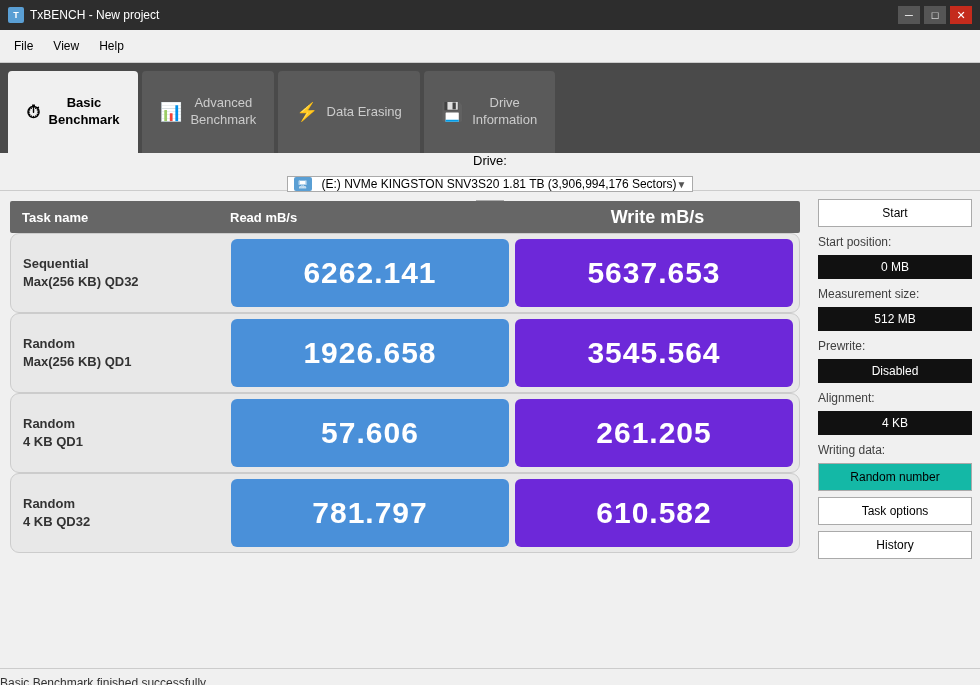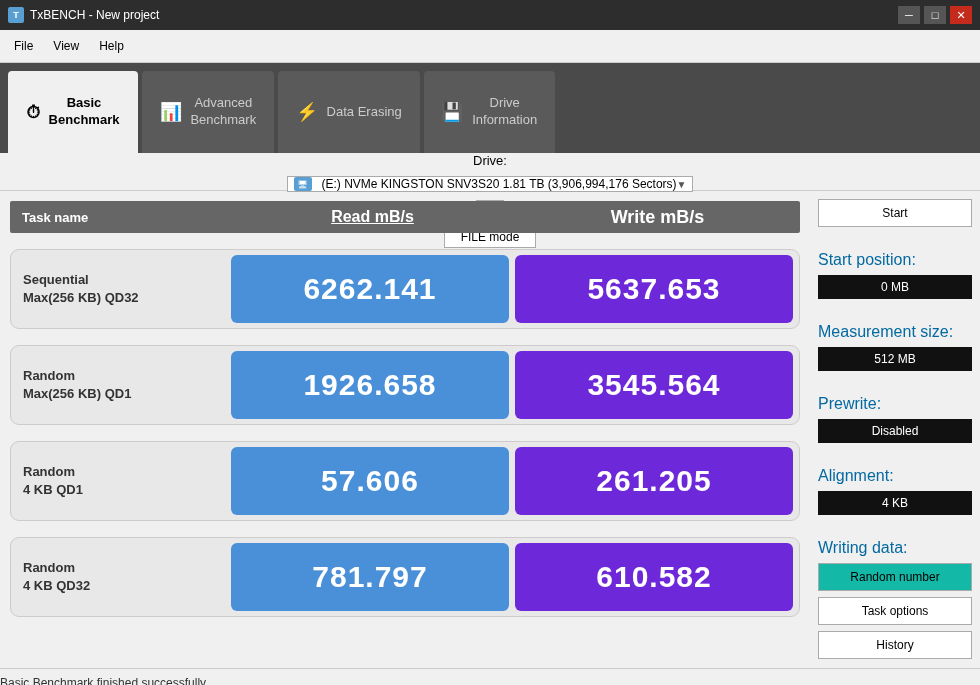--- a/index.html
+++ b/index.html
@@ -154,35 +154,35 @@
       height: calc(685px - 30px - 22px - 90px - 38px - 28px);
       background: #f0f0f0;
     }
 
     
     .table-area {
       flex: 1;
       padding: 10px;
       display: flex;
       flex-direction: column;
-      gap: 16px;
+      gap: 0;
     }
 
     .table-header {
       display: flex;
       background: #666;
       color: #fff;
       font-weight: bold;
       border-radius: 2px;
       overflow: hidden;
       height: 32px;
       align-items: center;
     }
     .th-name { width: 220px; padding: 0 12px; font-size: 13px; }
-    .th-read { flex: 1; text-align: center; font-size: 16px; text-decoration: underline; }
+    .th-read { flex: 1; text-align: left; font-size: 13px; }
     .th-write { flex: 1; text-align: center; font-size: 18px; }
 
     .table-row {
       display: flex;
       background: #e8e8e8;
       border: 1px solid #ccc;
       border-radius: 9px;
       height: 80px;
       align-items: center;
       gap: 6px;
@@ -222,23 +222,23 @@
     .right-btn {
       width: 100%;
       height: 28px;
       background: #fff;
       border: 1px solid #aaa;
       cursor: pointer;
       font-size: 12px;
       text-align: center;
     }
     .right-label {
-      font-size: 16px;
-      color: #0369a1;
-      margin-top: 18px;
+      font-size: 12px;
+      color: #404040;
+      margin-top: 2px;
     }
     .right-value {
       width: 100%;
       height: 24px;
       background: #111;
       color: #fff;
       border: none;
       font-size: 12px;
       display: flex;
       align-items: center;

